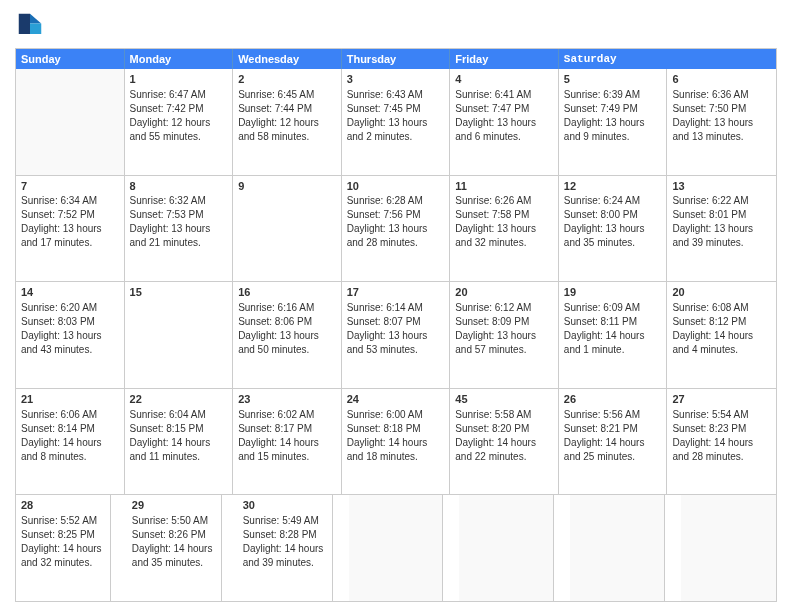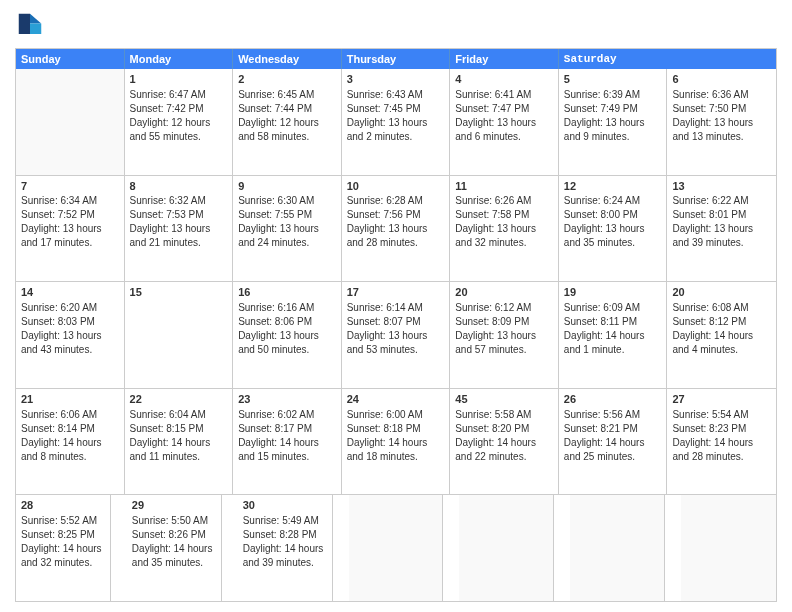--- a/index.html
+++ b/index.html
@@ -173,21 +173,20 @@
           <div class="cal-cell">
             <span class="cell-date">7</span>
             <div class="cell-info">Sunrise: 6:34 AM<br>Sunset: 7:52 PM<br>Daylight: 13 hours and 17 minutes.</div>
           </div>
           <div class="cal-cell">
             <span class="cell-date">8</span>
             <div class="cell-info">Sunrise: 6:32 AM<br>Sunset: 7:53 PM<br>Daylight: 13 hours and 21 minutes.</div>
           </div>
           <div class="cal-cell">
             <span class="cell-date">9</span>
-            <div class="cell-info">Sunrise: 6:30 AM<br>Sunset: 7:55 PM<br>Daylight: 13 hours and 24 minutes.</div>
           </div>
           <div class="cal-cell">
             <span class="cell-date">10</span>
             <div class="cell-info">Sunrise: 6:28 AM<br>Sunset: 7:56 PM<br>Daylight: 13 hours and 28 minutes.</div>
           </div>
           <div class="cal-cell">
             <span class="cell-date">11</span>
             <div class="cell-info">Sunrise: 6:26 AM<br>Sunset: 7:58 PM<br>Daylight: 13 hours and 32 minutes.</div>
           </div>
           <div class="cal-cell">

